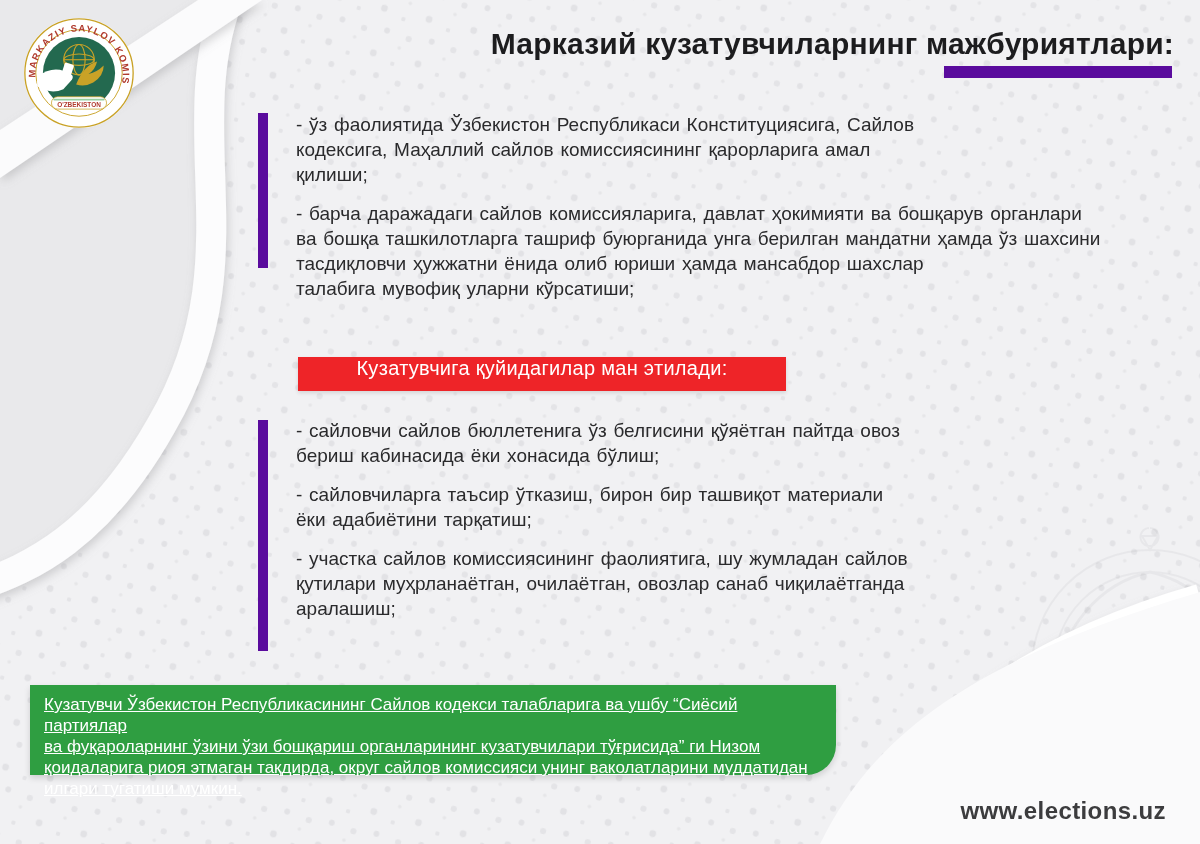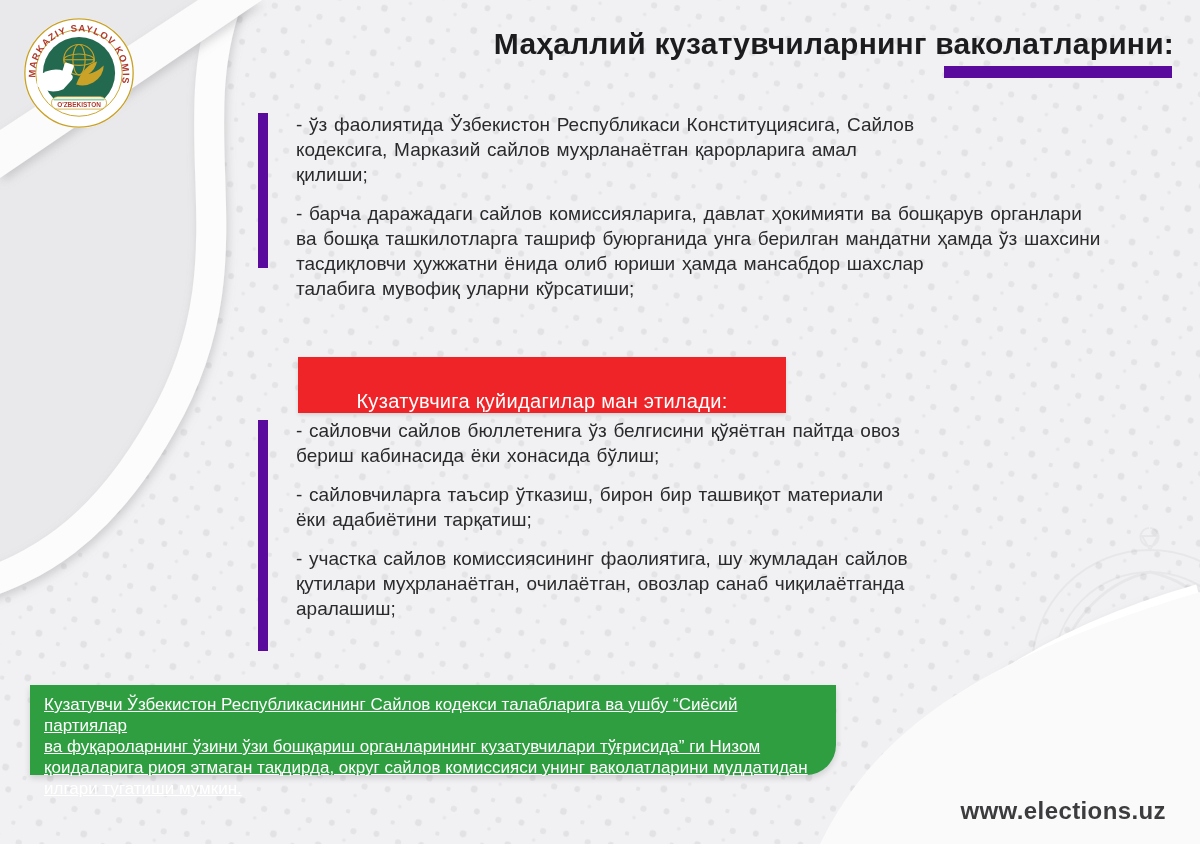--- a/index.html
+++ b/index.html
@@ -34,23 +34,23 @@
   .textblock p{
     margin:0 0 14px 0;
     font-size:19px;line-height:25px;font-weight:500;
     white-space:pre-line;word-spacing:1.5px;color:#2a2a2c;
   }
   .duties{top:112px;}
   .prohibited{top:418px;}
 
   
   .ban-red{
-    left:298px;top:357px;width:488px;height:56px;
+    left:298px;top:357px;width:488px;height:34px;
     background:#ee2428;color:#ffffff;
-    display:flex;align-items:flex-end;justify-content:center;
+    display:flex;align-items:flex-start;justify-content:center;
     font-size:20px;font-weight:500;letter-spacing:.3px;
     box-shadow:0 2px 4px rgba(0,0,0,.12);
   }
 
   
   .ban-green{
     left:30px;top:685px;width:806px;height:90px;
     background:#2f9e41;color:#ffffff;
     border-bottom-right-radius:30px;
     box-sizing:border-box;padding:9px 14px;
@@ -126,27 +126,27 @@
     <rect x="43" y="50" width="10" height="14" rx="1.5" fill="#ffffff" transform="rotate(18 48 57)"></rect>
     <path d="M16,64 q15,-11 28,-6 l7,3 q4,2 1.5,6 l-9,10 q-13,6 -27.5,-3 z" fill="#ffffff"></path>
   </g>
   <g>
     <rect x="31" y="85" width="58" height="13" rx="6.5" fill="#ffffff" stroke="#c9a227" stroke-width="0.8"></rect>
     <rect x="33" y="87" width="54" height="2" rx="1" fill="#2f9e41" opacity="0.5"></rect>
     <text x="60" y="95.5" font-size="6.8" fill="#b03a2e" font-weight="bold" text-anchor="middle">O'ZBEKISTON</text>
   </g>
 </svg>
 
-<div class="layer title">Маҳаллий кузатувчиларнинг ваколатларини:</div>
+<div class="layer title">Марказий кузатувчиларнинг мажбуриятлари:</div>
 <div class="layer title-underline"></div>
 
 <div class="layer vbar vbar1"></div>
 <div class="layer textblock duties">
   <p>- ўз фаолиятида Ўзбекистон Республикаси Конституциясига, Сайлов
-кодексига, Марказий сайлов муҳрланаётган қарорларига амал
+кодексига, Маҳаллий сайлов комиссиясининг қарорларига амал
 қилиши;</p>
   <p>- барча даражадаги сайлов комиссияларига, давлат ҳокимияти ва бошқарув органлари
 ва бошқа ташкилотларга ташриф буюрганида унга берилган мандатни ҳамда ўз шахсини
 тасдиқловчи ҳужжатни ёнида олиб юриши ҳамда мансабдор шахслар
 талабига мувофиқ уларни кўрсатиши;</p>
 </div>
 
 <div class="layer ban-red">
   <span>Кузатувчига қуйидагилар ман этилади:</span>
 </div>

